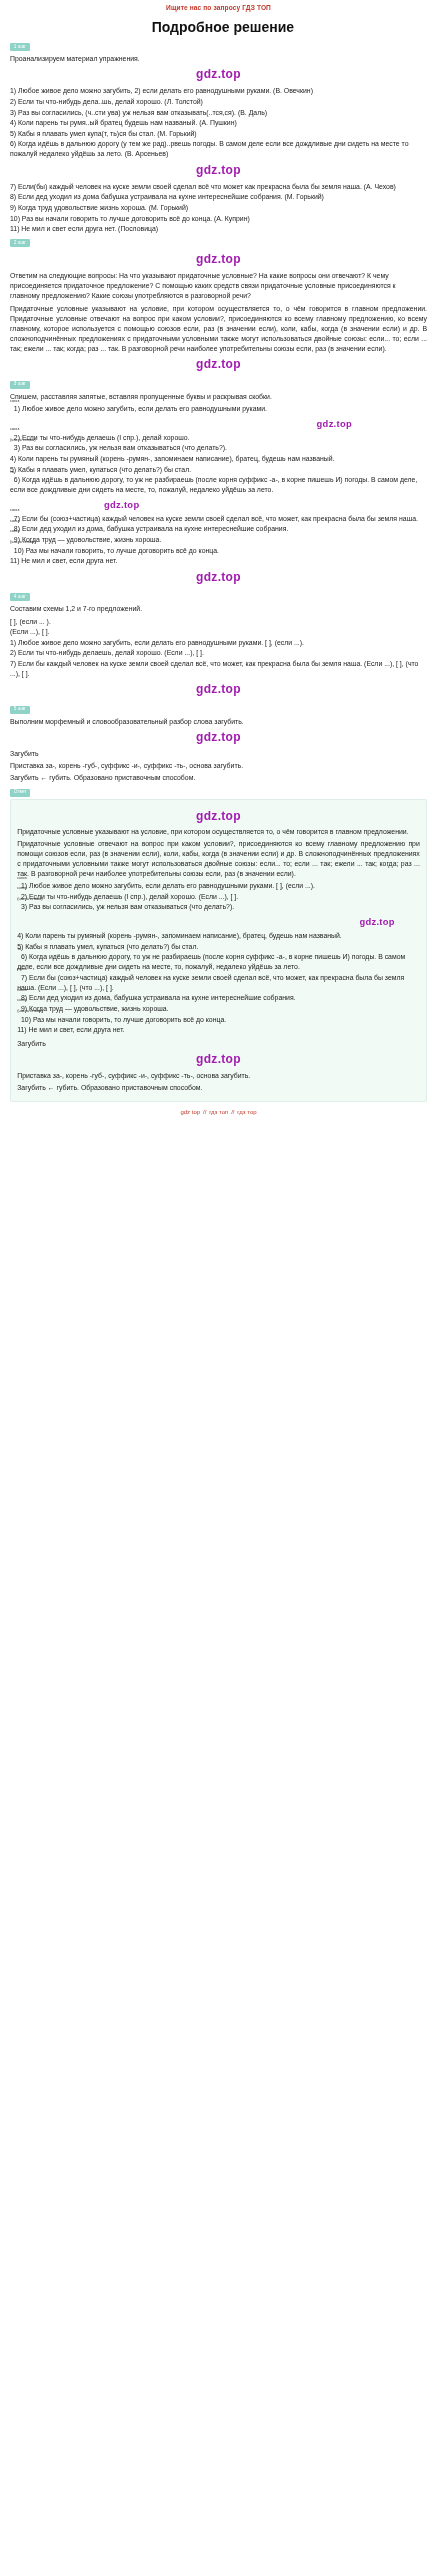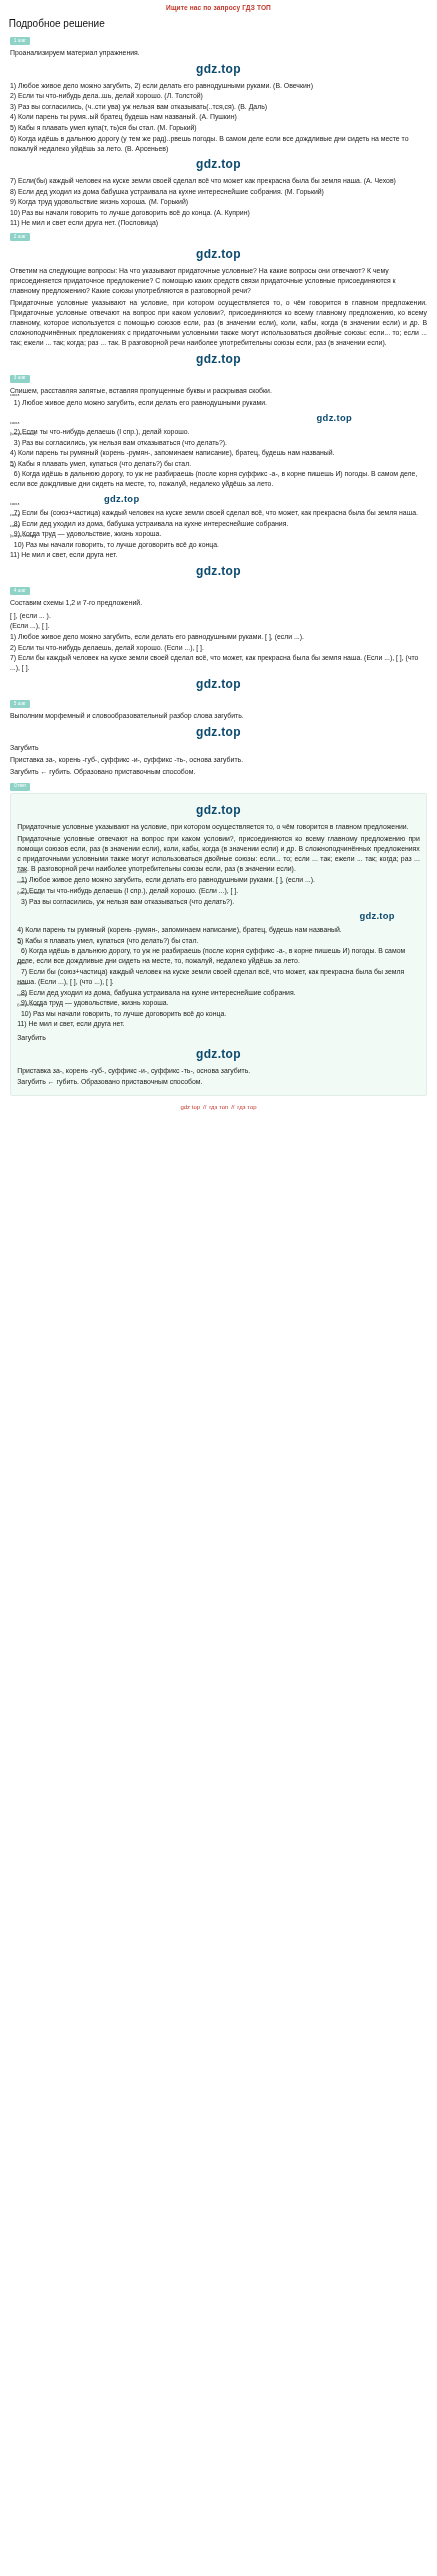--- a/index.html
+++ b/index.html
@@ -14,39 +14,40 @@
   }
   .top-bar {
     text-align: center;
     padding: 2.5px 0 1.9px 0;
     font-size: 6.6px;
     color: #c0392b;
     font-weight: bold;
     letter-spacing: 0.1px;
   }
   .page-title {
-    font-size: 10px;
-    font-weight: normal;
+    font-size: 14px;
+    font-weight: bold;
     padding: 3.1px 0 1.2px 8.7px;
     color: #111;
+    text-align: center;
   }
   .content { padding: 0 10px 0 10px; position: relative; }
   .task-badge {
     display: inline-block;
     background: #8fd3c8;
     color: #ffffff;
     font-size: 4.7px;
     padding: 0.6px 3.7px 0.6px 3.7px;
     border-radius: 1.2px;
     margin: 4.4px 0 1.9px 0;
     letter-spacing: 0.1px;
   }
   .instruction { font-size: 6.9px; margin: 1.2px 0 2.5px 0; }
   .wm {
-    color: #0c4a6e;
+    color: #a21caf;
     font-weight: bold;
     font-size: 12px;
     text-align: center;
     letter-spacing: 0.3px;
     margin: 2.5px 0 2.5px 0;
     user-select: none;
   }
   .wm.small { font-size: 9.4px; }
   .wm.left { text-align: left; padding-left: 94px; }
   .wm.r1 { text-align: right; padding-right: 75px; }

